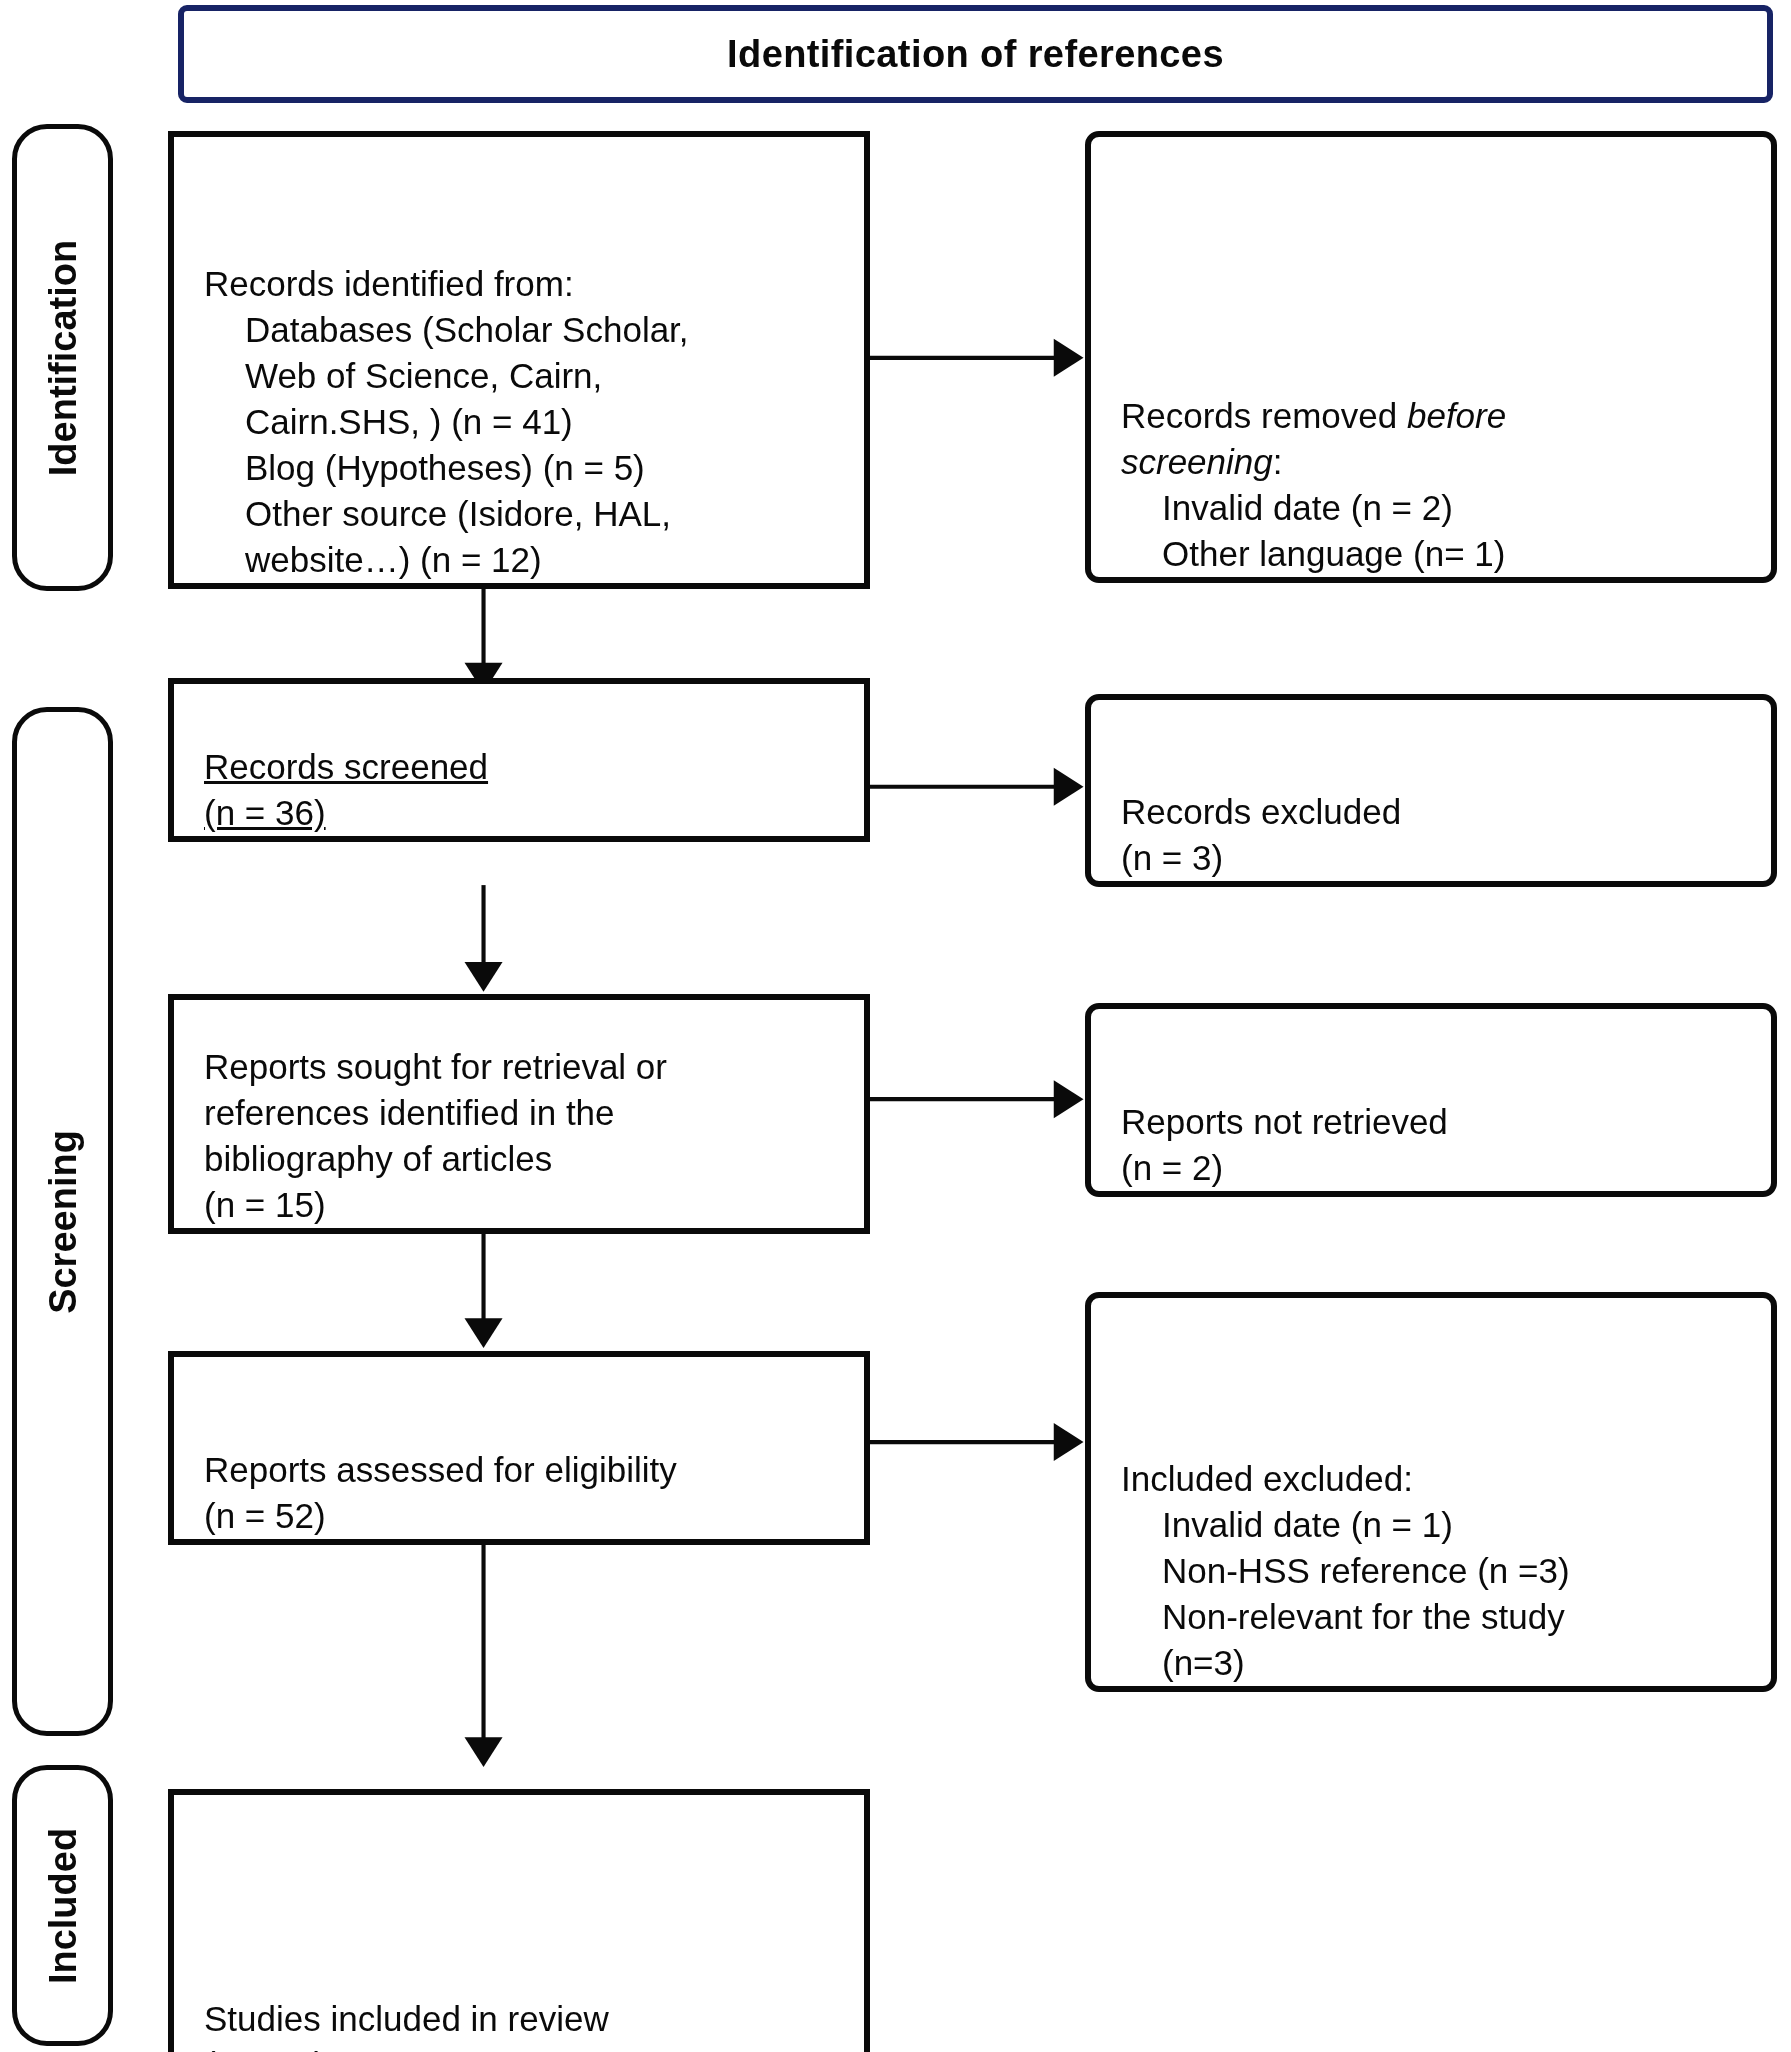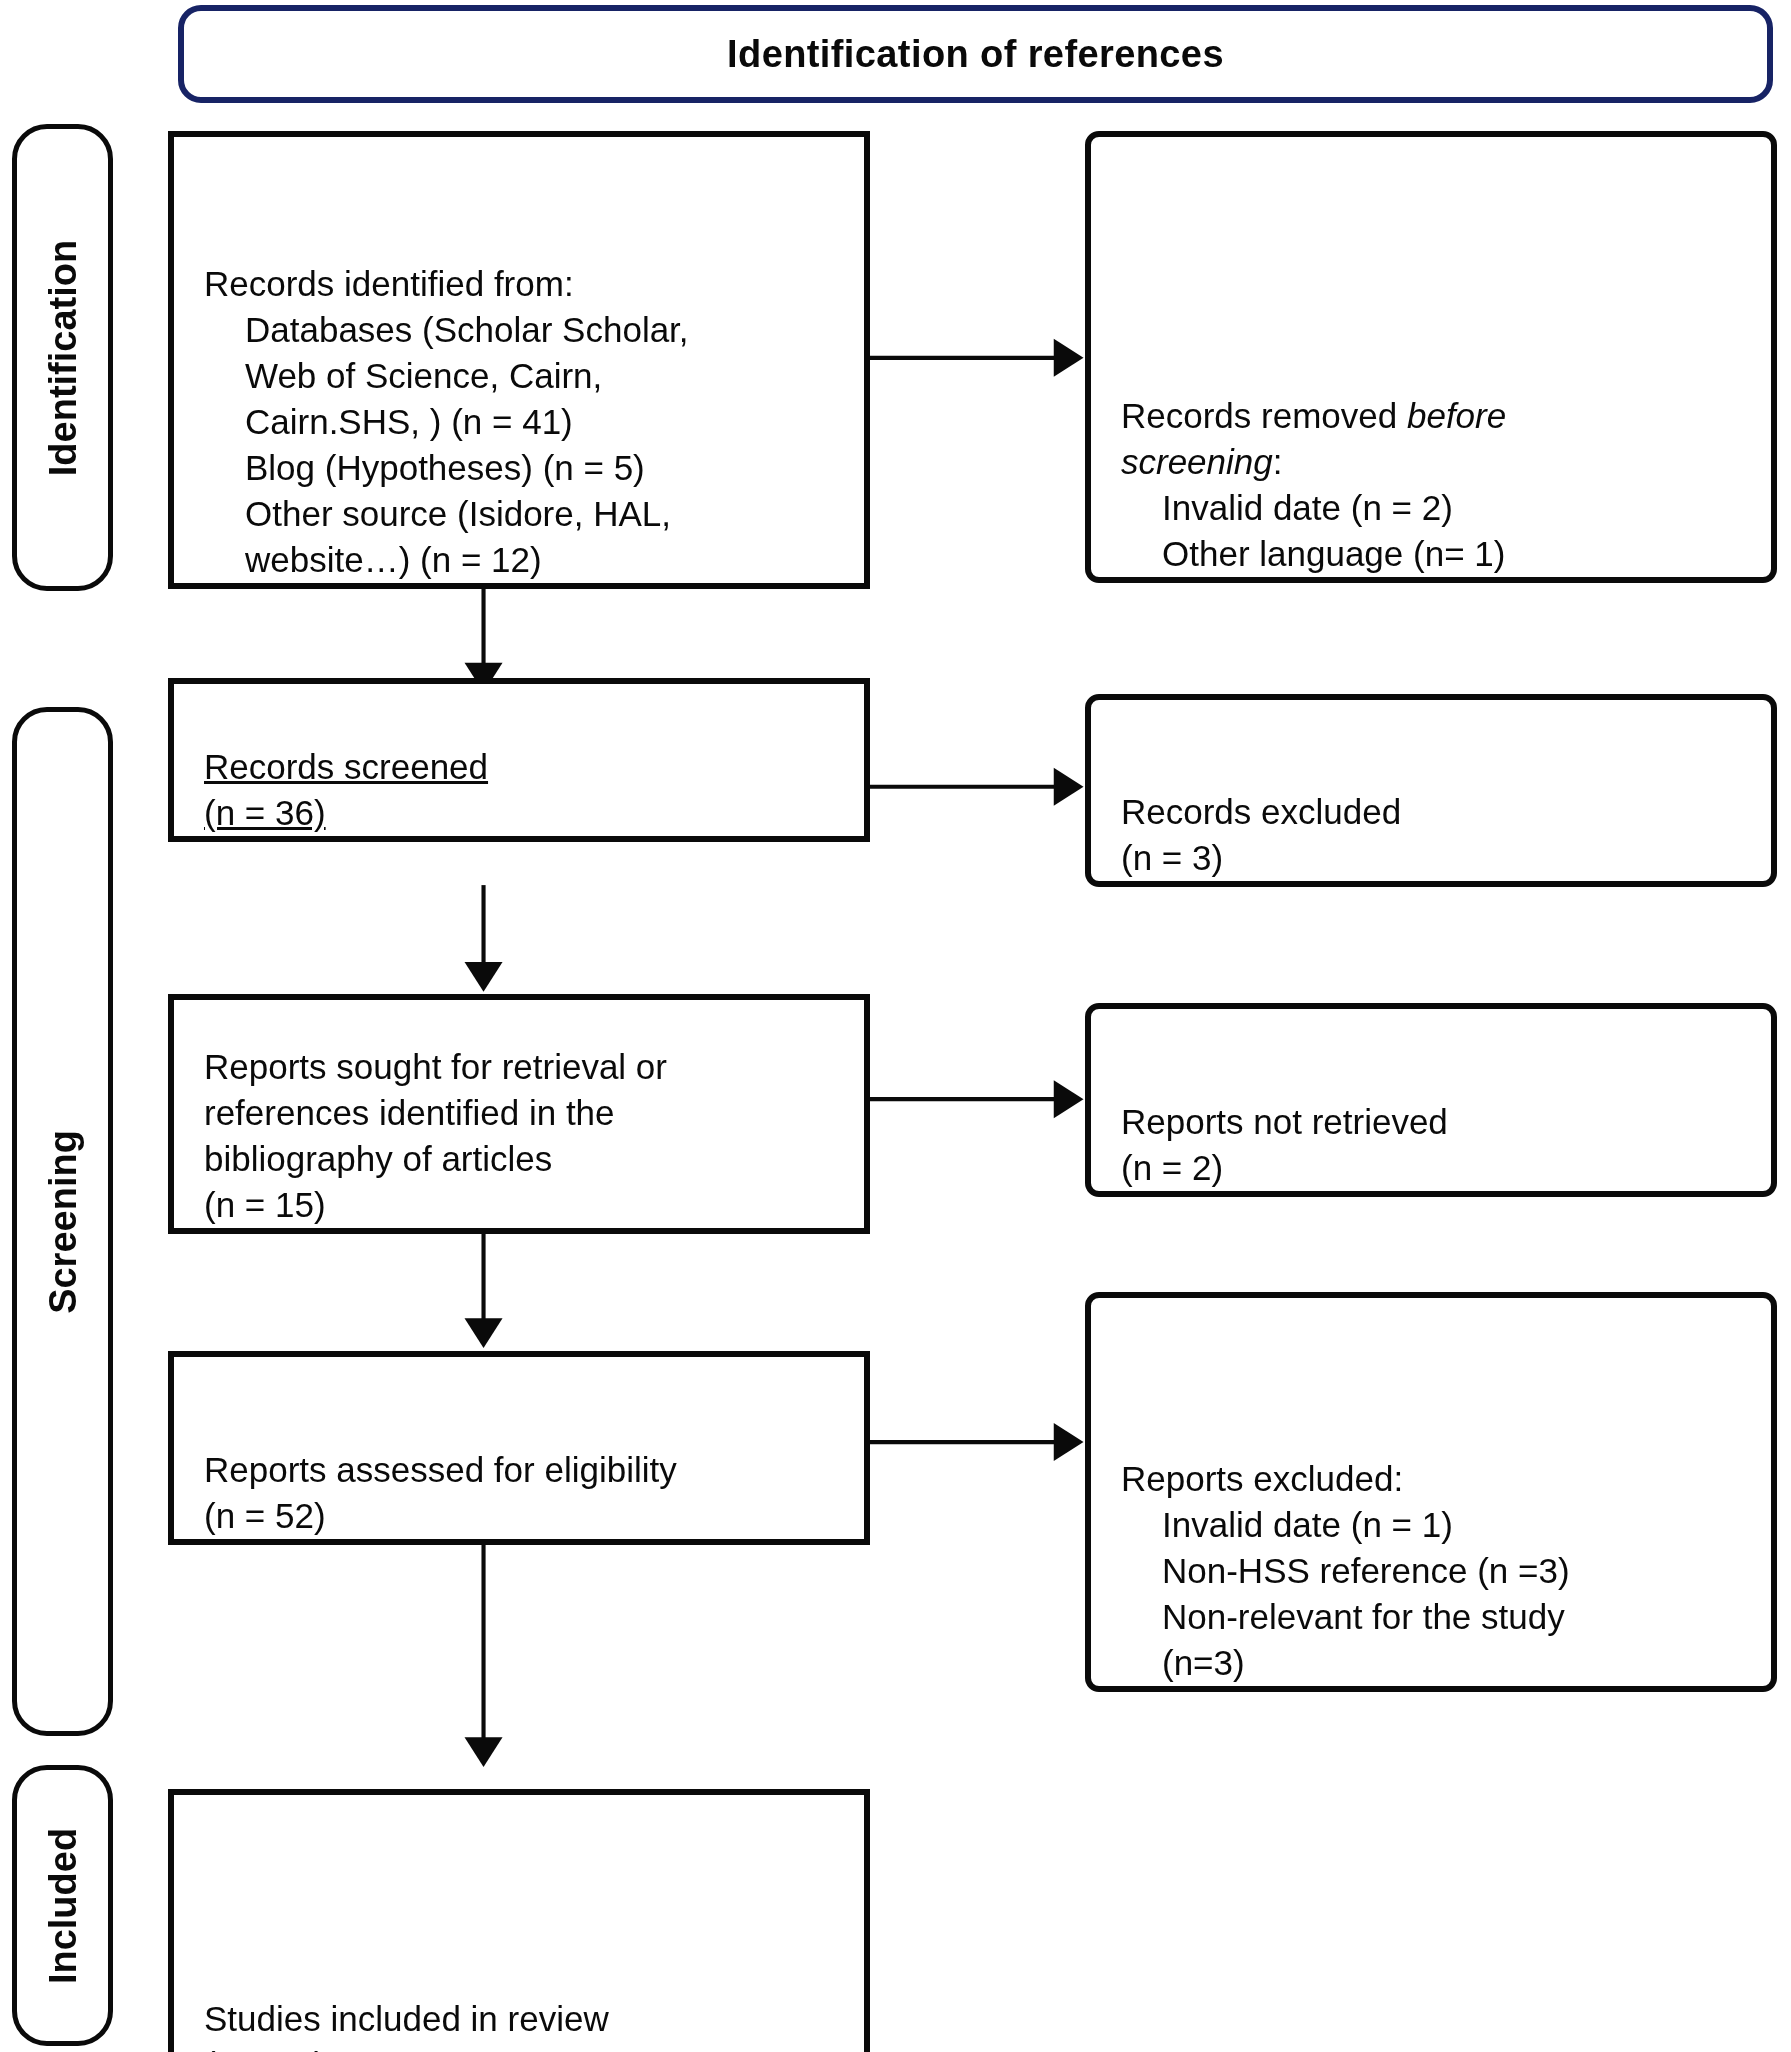--- a/index.html
+++ b/index.html
@@ -10,21 +10,21 @@
     width: 1791px;
     height: 2052px;
     background: #ffffff;
     overflow: hidden;
   }
   #arrow-layer { position: absolute; left: 0; top: 0; z-index: 1; }
   .title-box {
     position: absolute;
     left: 178px; top: 5px; width: 1595px; height: 98px;
     border: 6.6px solid #172365;
-    border-radius: 23px;
+    border-radius: 9px;
     background: #ffffff;
     display: flex; align-items: center; justify-content: center;
     z-index: 2;
   }
   .title-box .title-text {
     font-size: 38px; font-weight: bold; letter-spacing: 0.4px;
   }
   .stage-label {
     position: absolute;
     left: 12.4px; width: 101px;
@@ -158,21 +158,21 @@
     <div class="line">Reports not retrieved</div>
     <div class="line">(n = 2)</div>
   </div>
 
   <div class="flow-box col-left" id="box-reports-assessed">
     <div class="line">Reports assessed for eligibility</div>
     <div class="line">(n = 52)</div>
   </div>
 
   <div class="flow-box col-right" id="box-reports-excluded">
-    <div class="line">Reports excluded:</div>
+    <div class="line">Included excluded:</div>
     <div class="line indent">Invalid date (n = 1)</div>
     <div class="line indent">Non-HSS reference (n =3)</div>
     <div class="line indent">Non-relevant for the study</div>
     <div class="line indent">(n=3)</div>
   </div>
 
   <div class="flow-box col-left" id="box-studies-included">
     <div class="line">Studies included in review</div>
     <div class="line">(n = 45)</div>
   </div>

